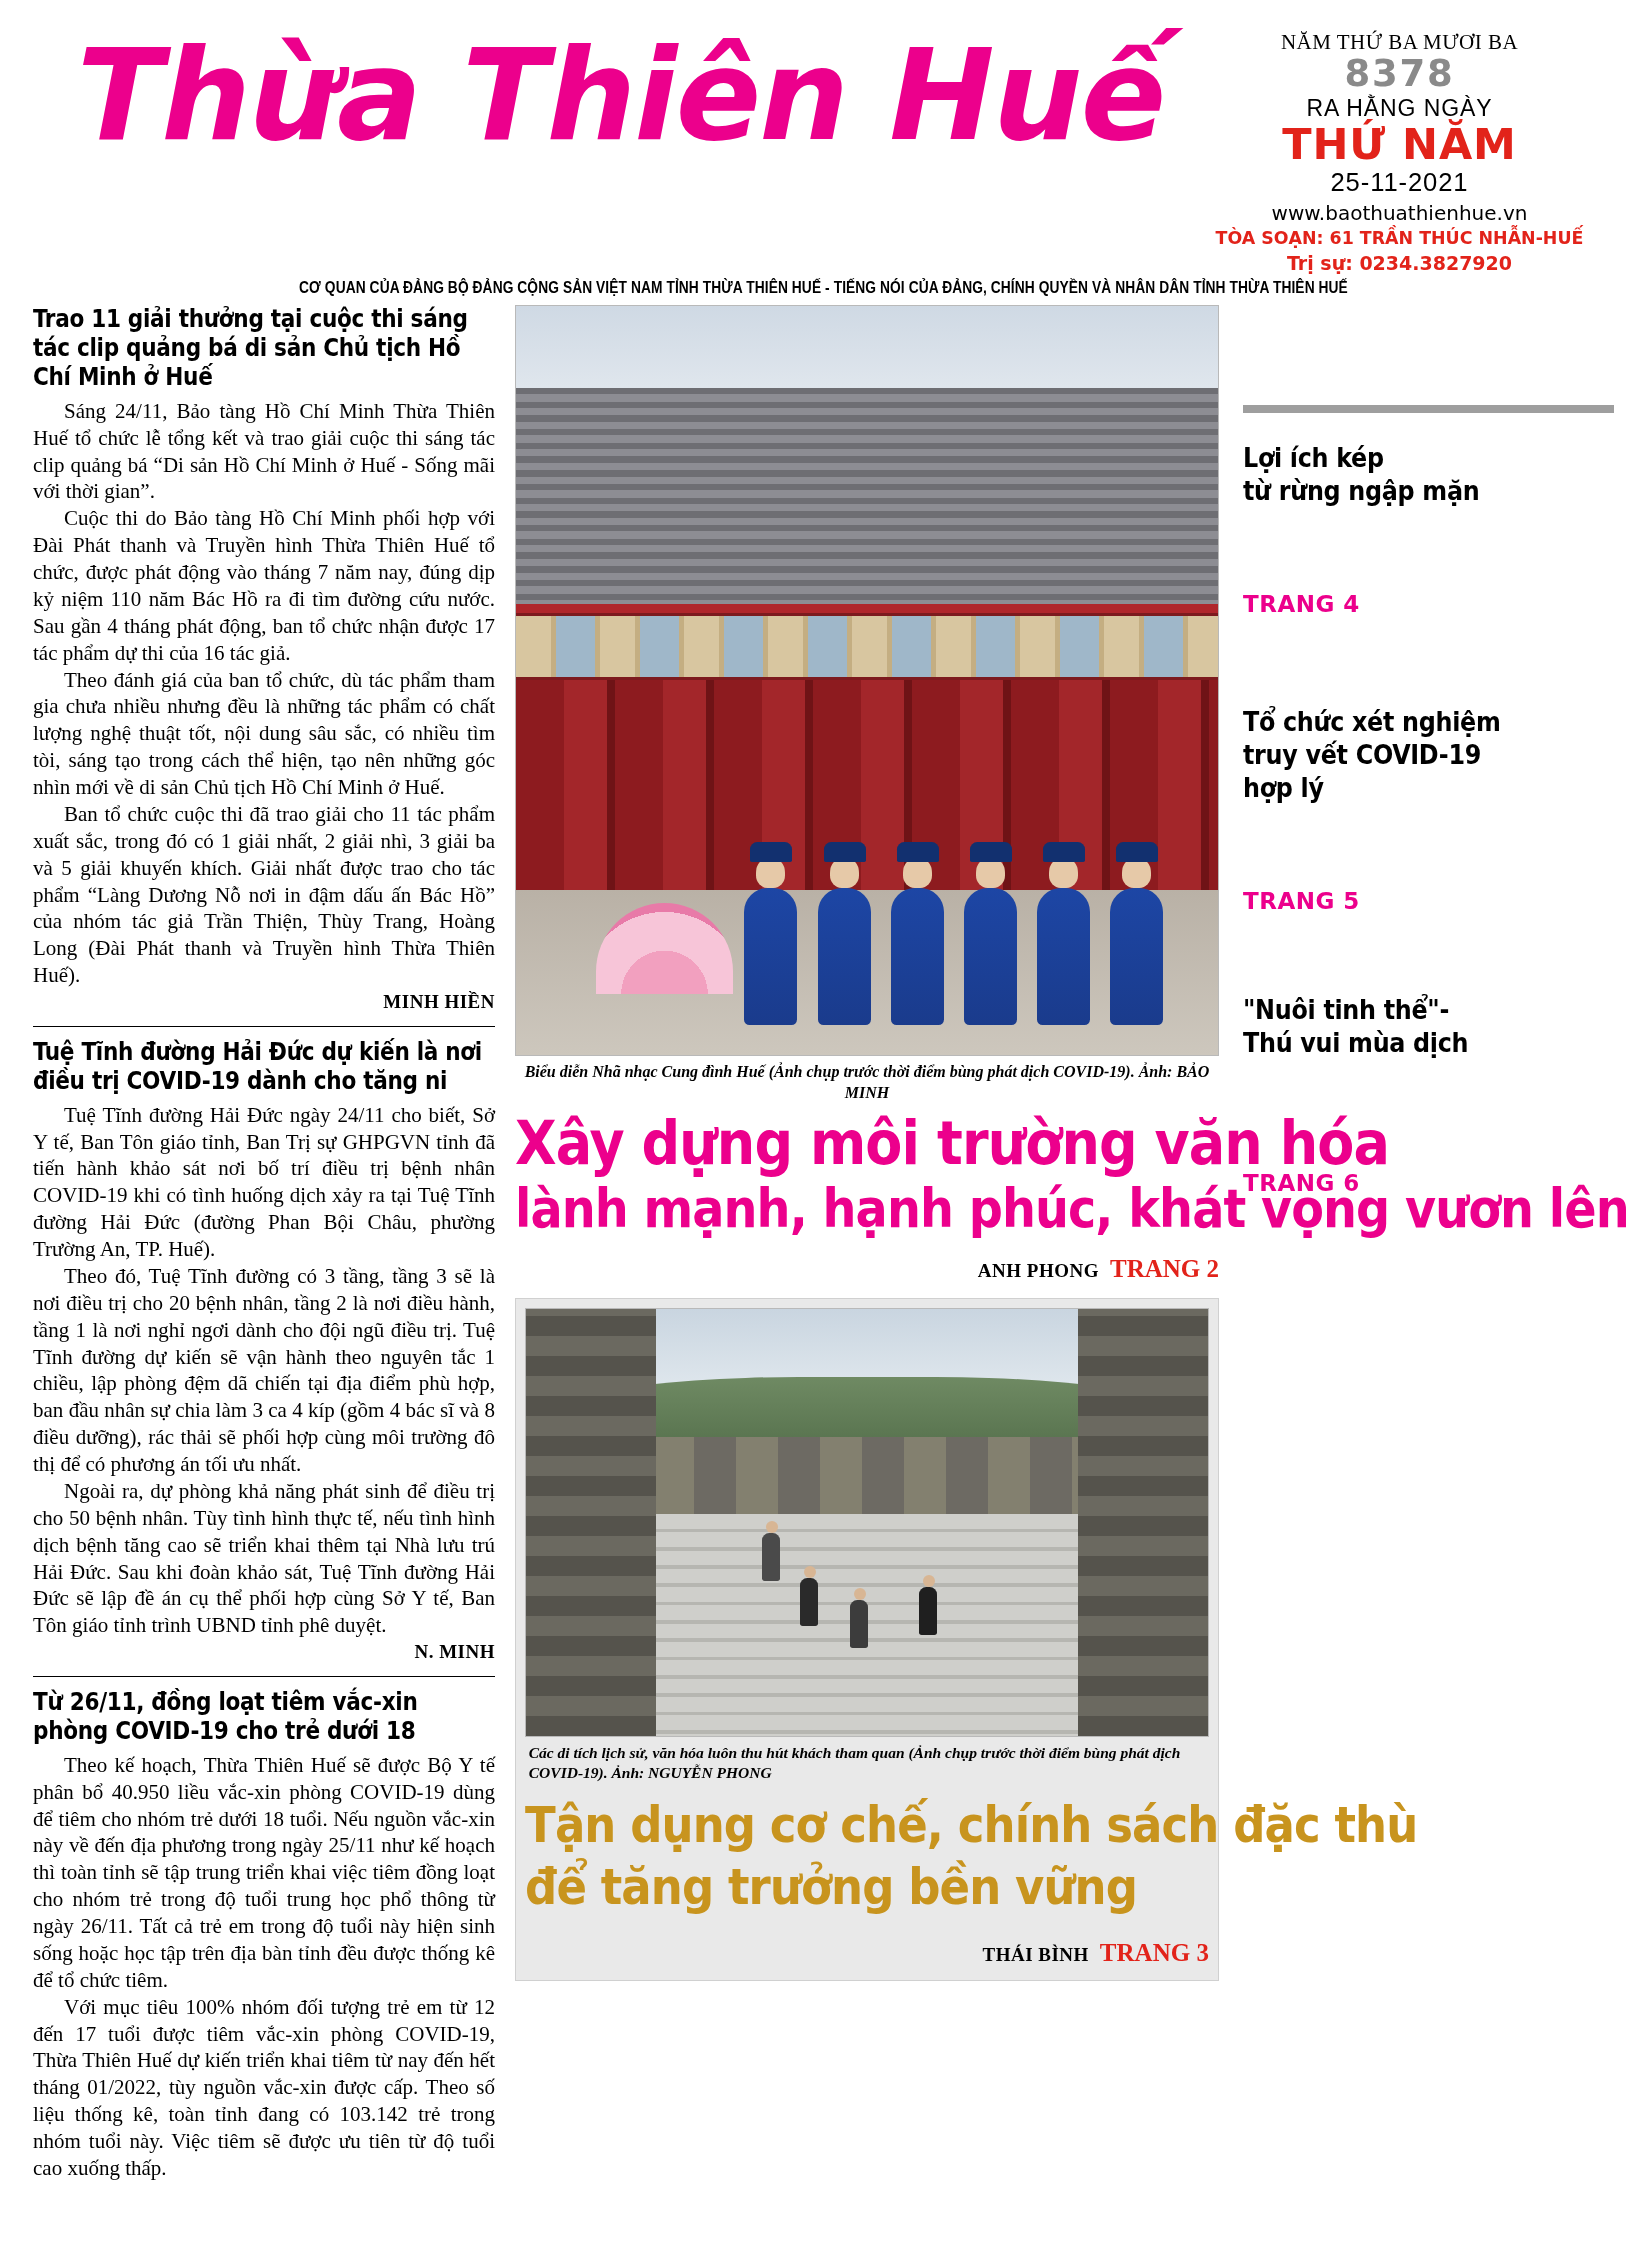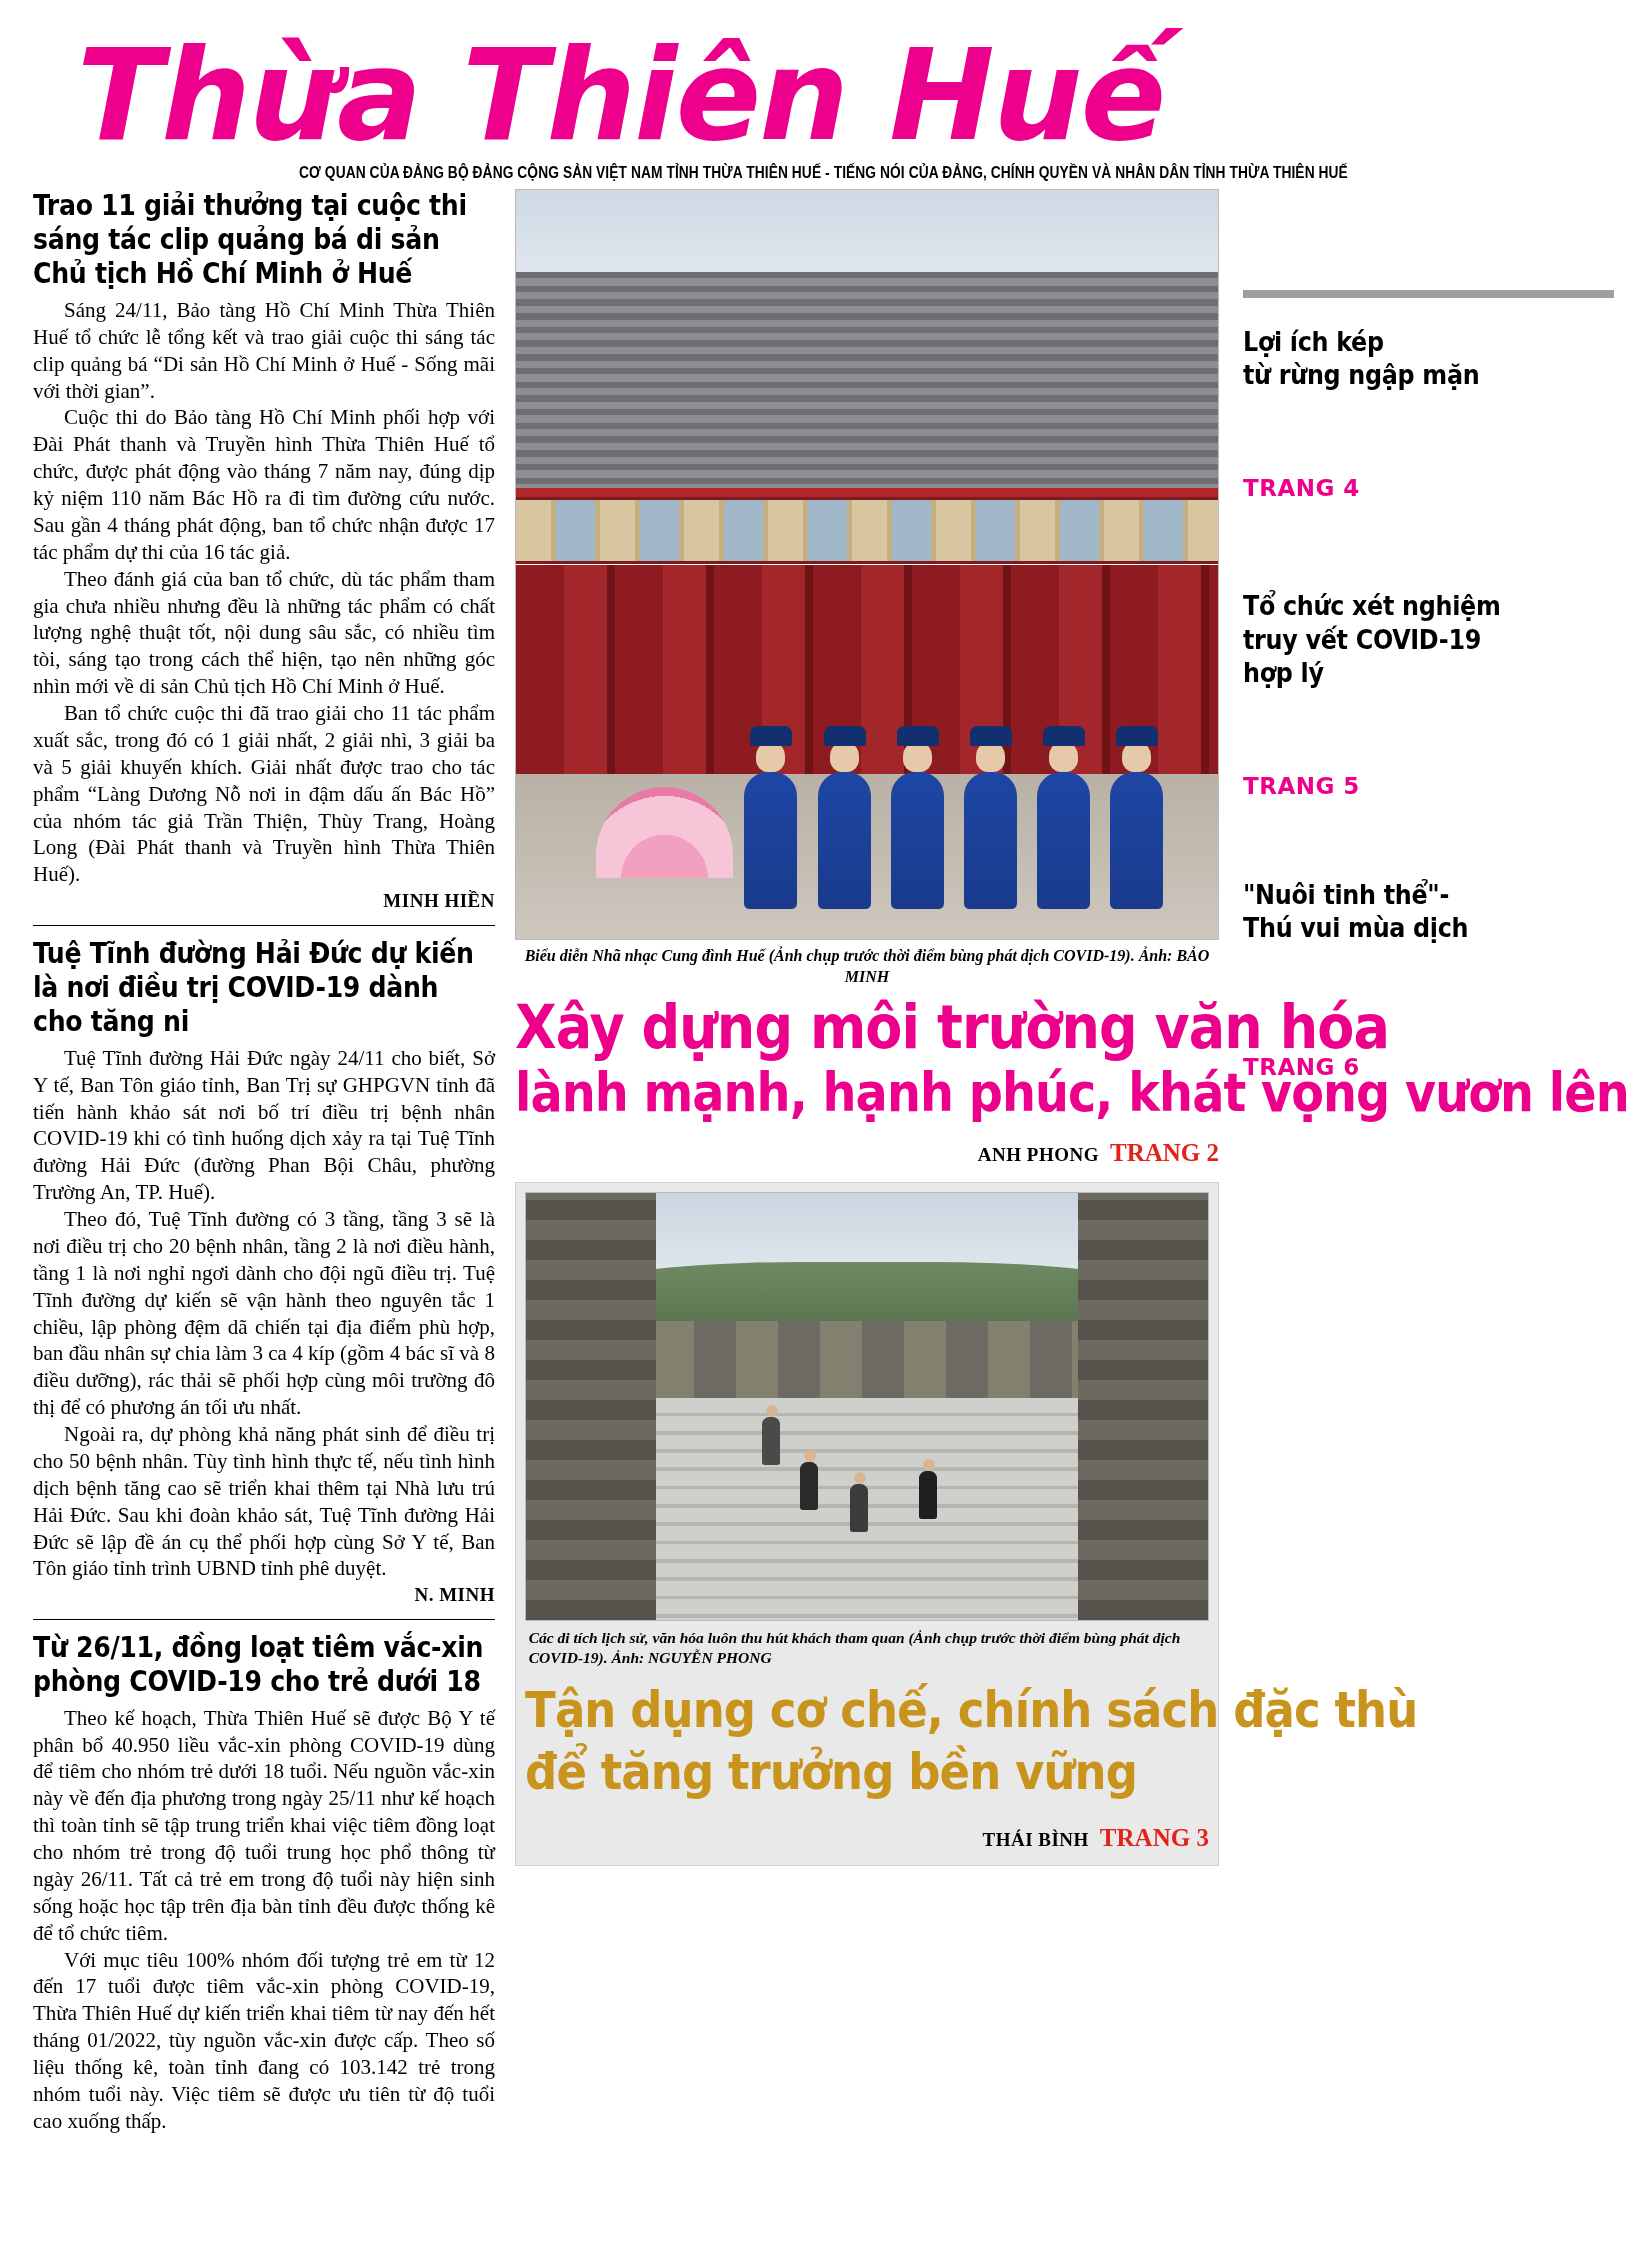--- a/index.html
+++ b/index.html
@@ -102,21 +102,21 @@
 
   
   .content { display: flex; gap: 0; margin-top: 5.5px; }
   .col-left { width: 482px; flex: 0 0 482px; padding-right: 20px; }
   .col-mid  { width: 704px; flex: 0 0 704px; }
   .col-right{ width: 395px; flex: 0 0 395px; padding-left: 24px; }
 
   h2.head {
     font-family: "DejaVu Sans Condensed", "DejaVu Sans", sans-serif;
     font-weight: bold;
-    font-size: 28px;
+    font-size: 24px;
     line-height: 1.22;
     letter-spacing: -0.3px;
     transform-origin: left top;
     margin-bottom: 5.5px;
   }
   p.body {
     font-family: "Liberation Serif", serif;
     font-size: 21px;
     line-height: 1.28;
     text-align: justify;
@@ -276,20 +276,30 @@
 </style>
 </head>
 <body>
 
 <div class="page">
 
   <div class="masthead">
     <div class="masthead-left">
       <div class="logo">Thừa Thiên Huế</div>
     </div>
+    <div class="masthead-right">
+      <div class="mr-year">NĂM THỨ BA MƯƠI BA</div>
+      <div class="mr-issue">8378</div>
+      <div class="mr-daily">RA HẰNG NGÀY</div>
+      <div class="mr-weekday">THỨ NĂM</div>
+      <div class="mr-date">25-11-2021</div>
+      <div class="mr-web">www.baothuathienhue.vn</div>
+      <div class="mr-office">TÒA SOẠN: 61 TRẦN THÚC NHẪN-HUẾ</div>
+      <div class="mr-office2">Trị sự: 0234.3827920</div>
+    </div>
   </div>
   <div class="slogan">CƠ QUAN CỦA ĐẢNG BỘ ĐẢNG CỘNG SẢN VIỆT NAM TỈNH THỪA THIÊN HUẾ  -  TIẾNG NÓI CỦA ĐẢNG, CHÍNH QUYỀN VÀ NHÂN DÂN TỈNH THỪA THIÊN HUẾ</div>
 
   <div class="content">
 
     <div class="col-left">
 
       <div>
         <h2 class="head">Trao 11 giải thưởng tại cuộc thi sáng tác clip quảng bá di sản Chủ tịch Hồ Chí Minh ở Huế</h2>
         <p class="body">Sáng 24/11, Bảo tàng Hồ Chí Minh Thừa Thiên Huế tổ chức lễ tổng kết và trao giải cuộc thi sáng tác clip quảng bá “Di sản Hồ Chí Minh ở Huế - Sống mãi với thời gian”.</p>

